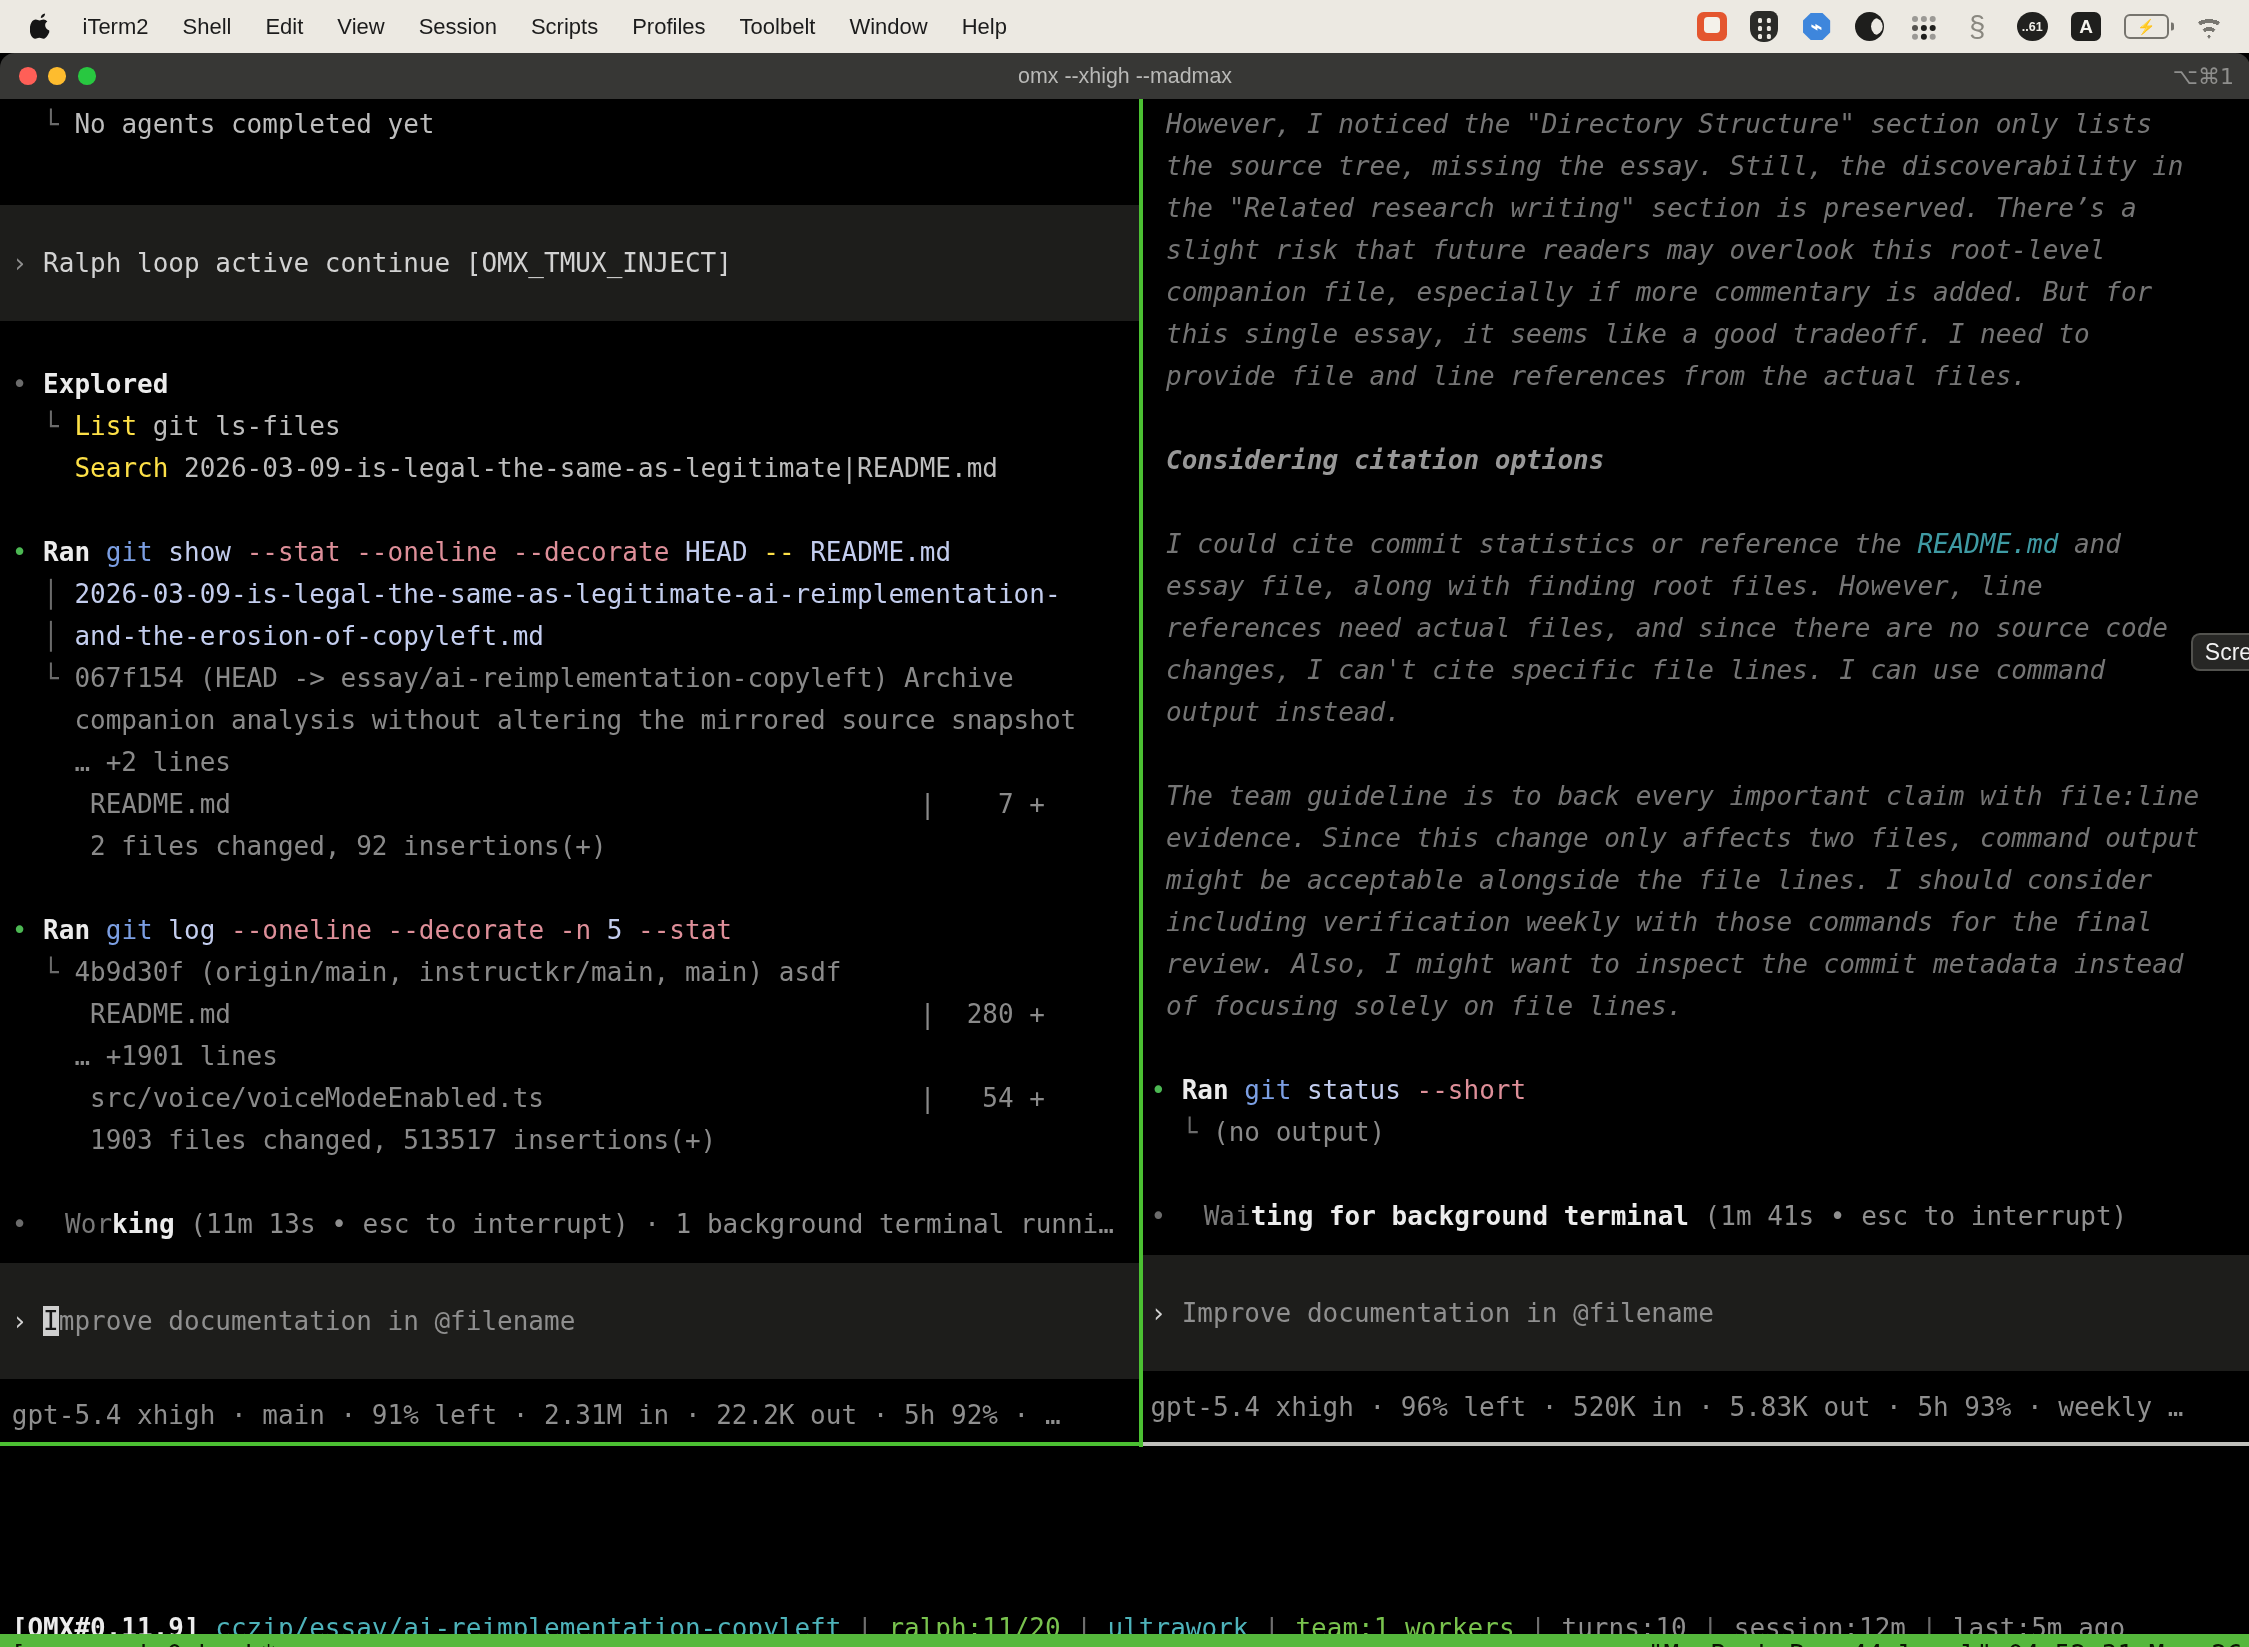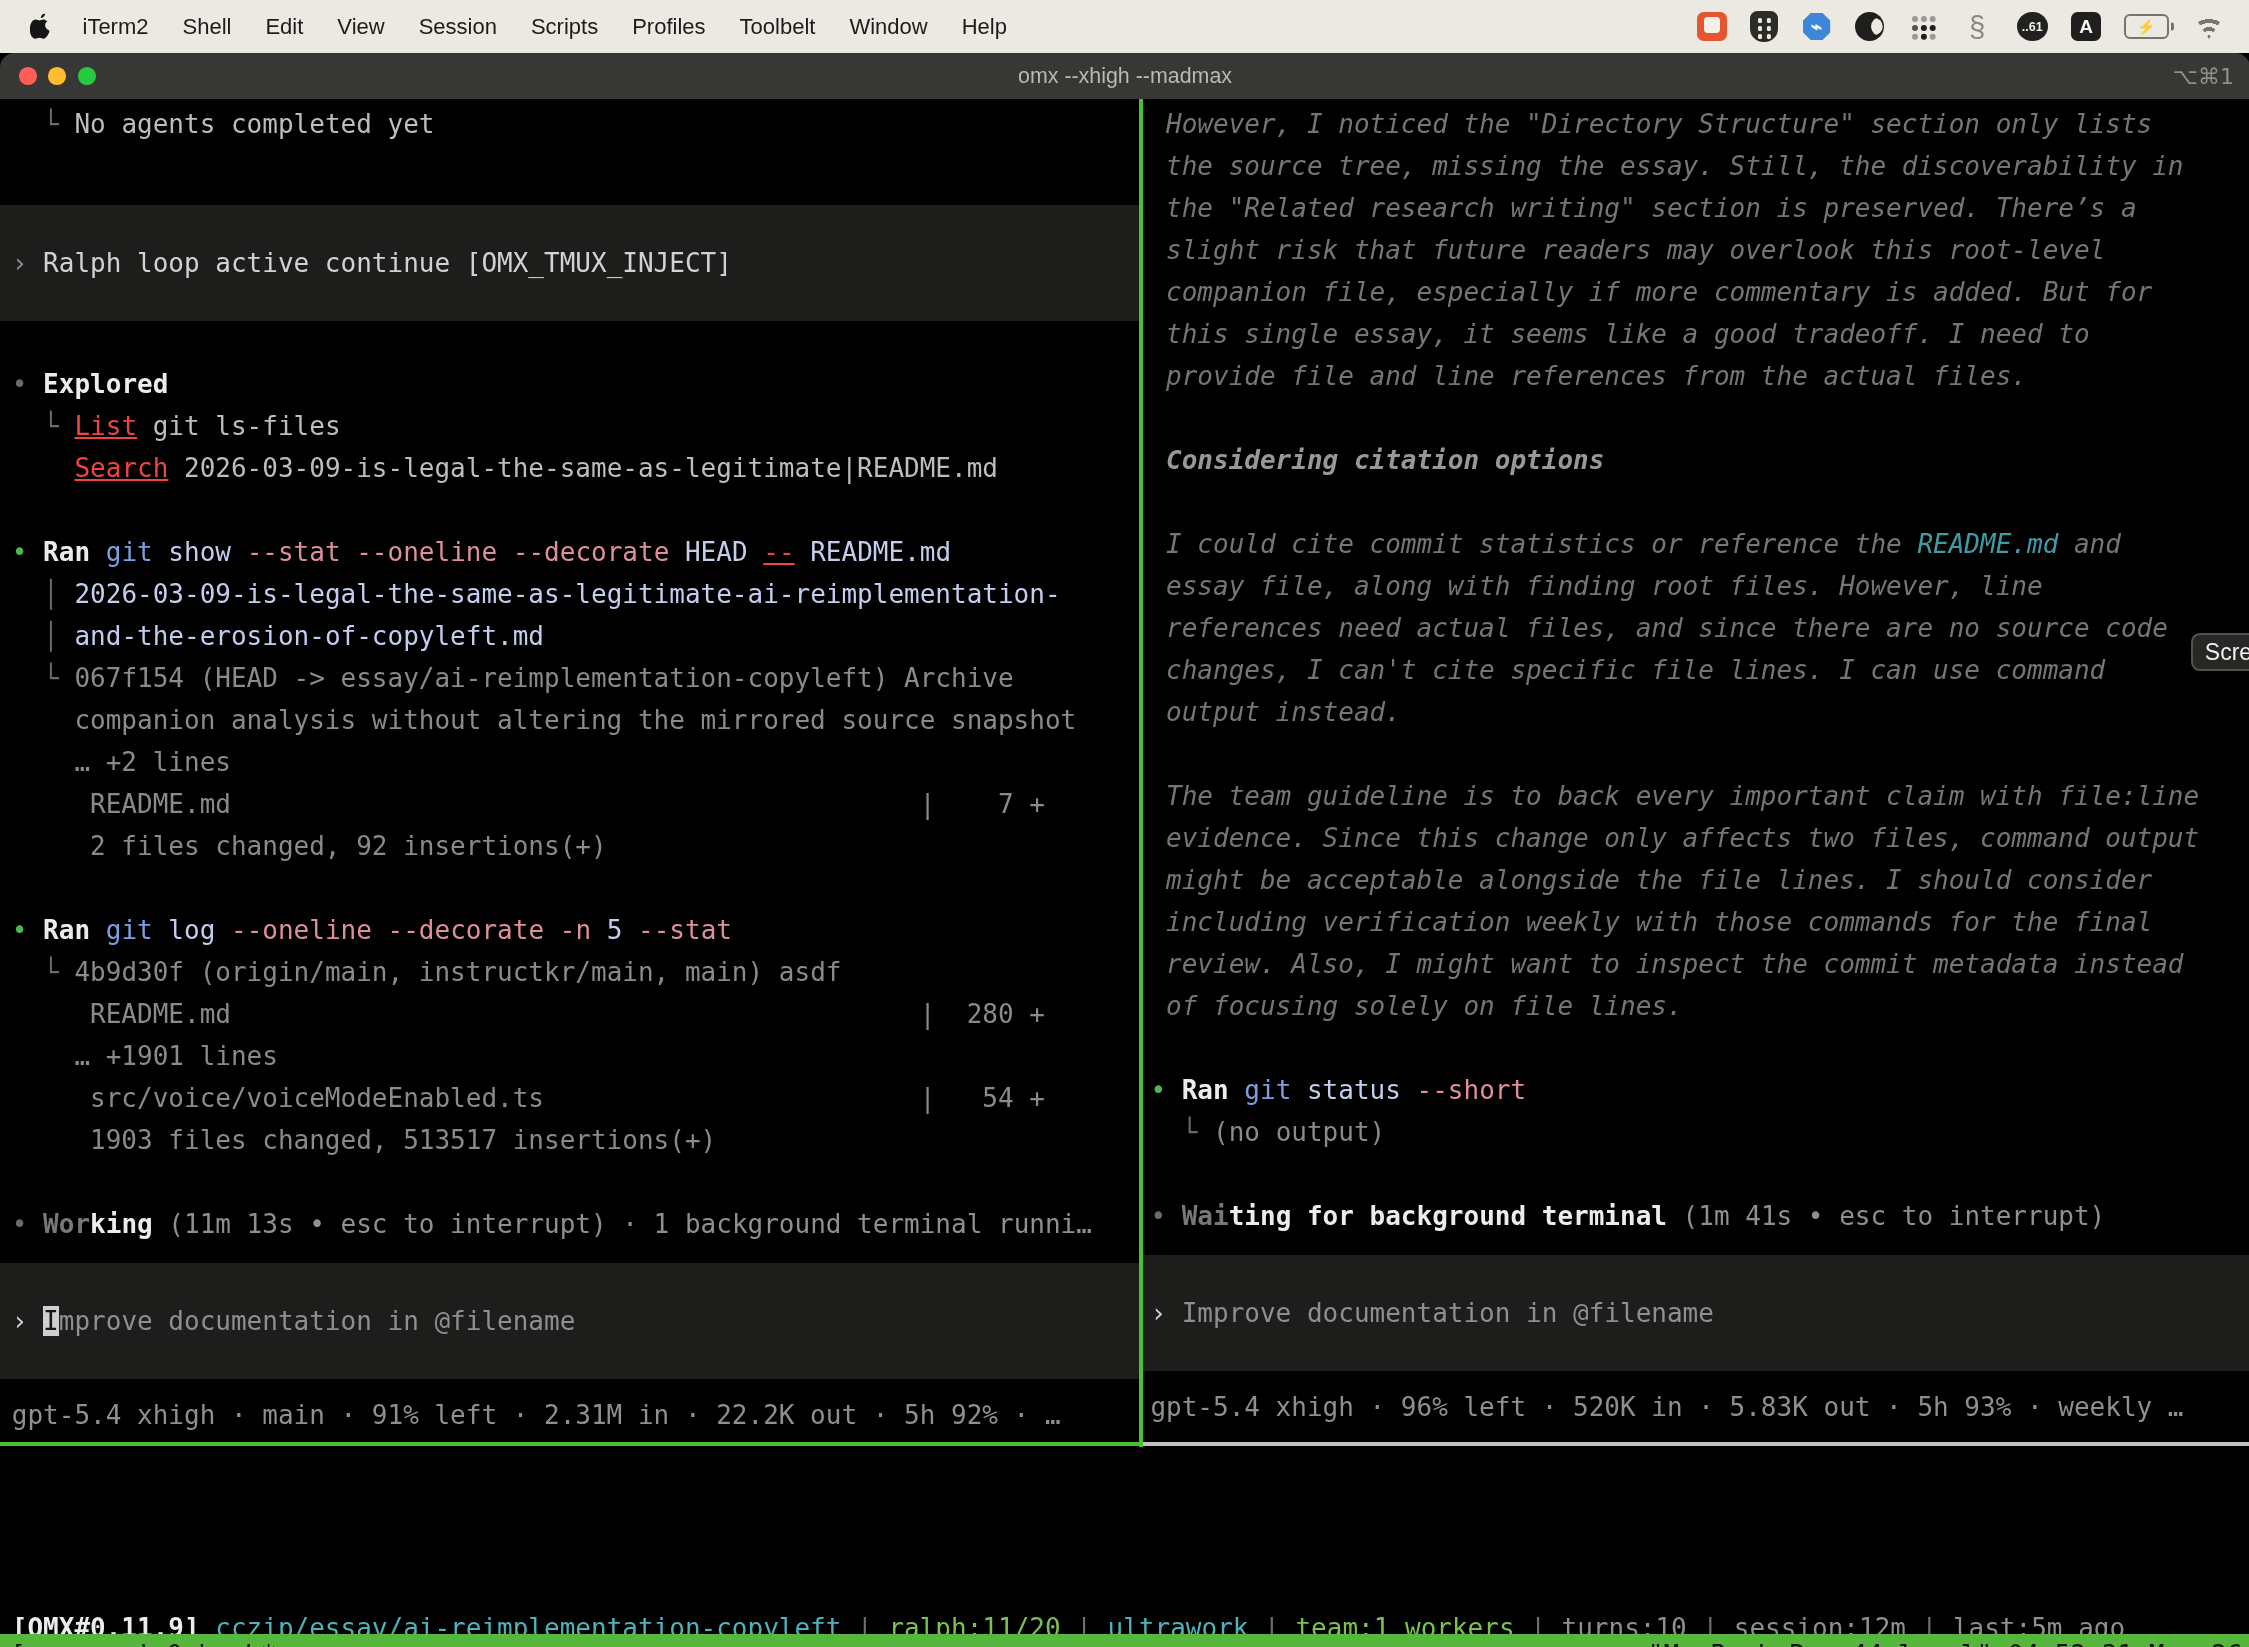--- a/index.html
+++ b/index.html
@@ -72,31 +72,31 @@
   #pane-left .tline{padding-left:11.8px;}
   #pane-right .tline{padding-left:7.4px;}
   .blk.gap{height:42px;}
   .blk.box{background:#1D1D1B;padding:37px 0;margin-top:17.7px;}
   .blk.status{margin-top:14.8px;}
 
   
   .sg{white-space:pre;}
   .sg.tree{color:#6B6B6B;}
   .sg.dim{color:#6B6B6B;}
-  .sg.dimbold{color:#787878;font-weight:bold;}
+  .sg.dimbold{color:#787878;font-weight:normal;margin-left:22px;}
   .sg.out{color:#8A8A8A;}
   .sg.grey{color:#8F8F8F;}
   .sg.light{color:#BDBDBD;}
   .sg.light2{color:#D2D2D2;}
   .sg.boldw{color:#ECECEC;font-weight:bold;}
   .sg.gbullet{color:#4CB853;}
   .sg.blue{color:#7C9FE3;}
   .sg.pink{color:#DE8F99;}
   .sg.lav{color:#C3CDEE;}
-  .sg.teal{color:#ef4444;text-decoration:underline;}
+  .sg.teal{color:#fde047;}
   .sg.think{color:#757575;font-style:italic;}
   .sg.thinkhead{color:#989898;font-weight:bold;font-style:italic;}
   .sg.tealit{color:#3F9BA4;font-style:italic;}
   .sg.cursor{background:#CFCFCF;color:#161616;}
 
   
   #omx-bar{position:absolute;left:0;top:1394px;width:2250px;height:140px;background:#000;
     font-size:26px;line-height:42px;white-space:pre;padding-top:29.5px;box-sizing:border-box;}
   #omx-line{padding-left:11.8px;}
   .sg.cyan{color:#4EB3BA;}

